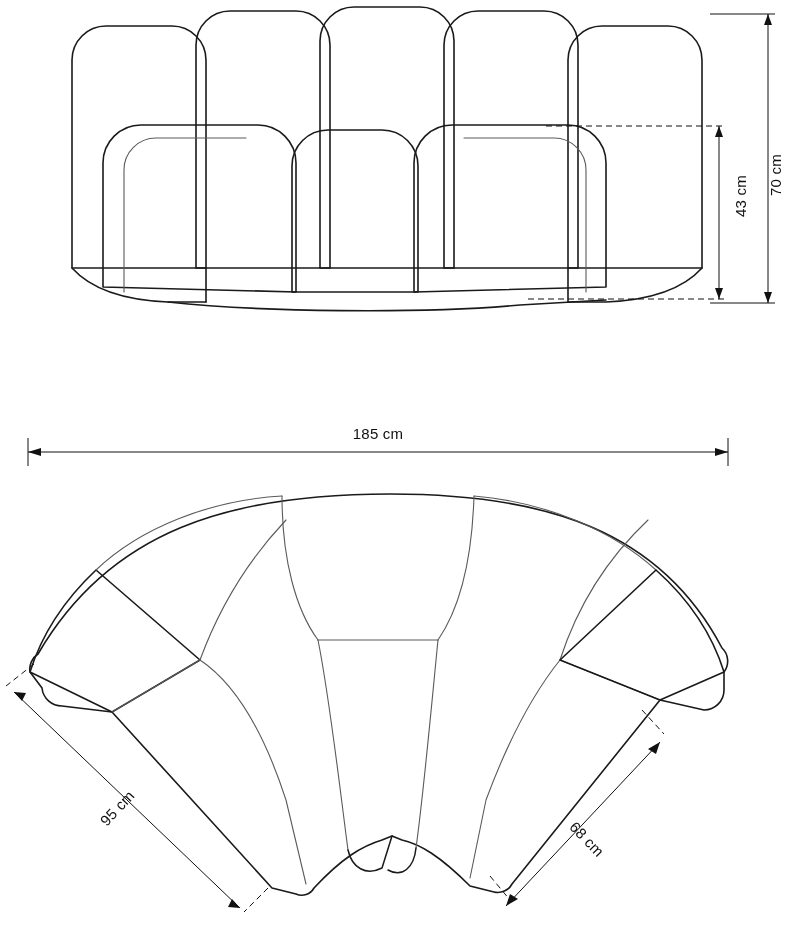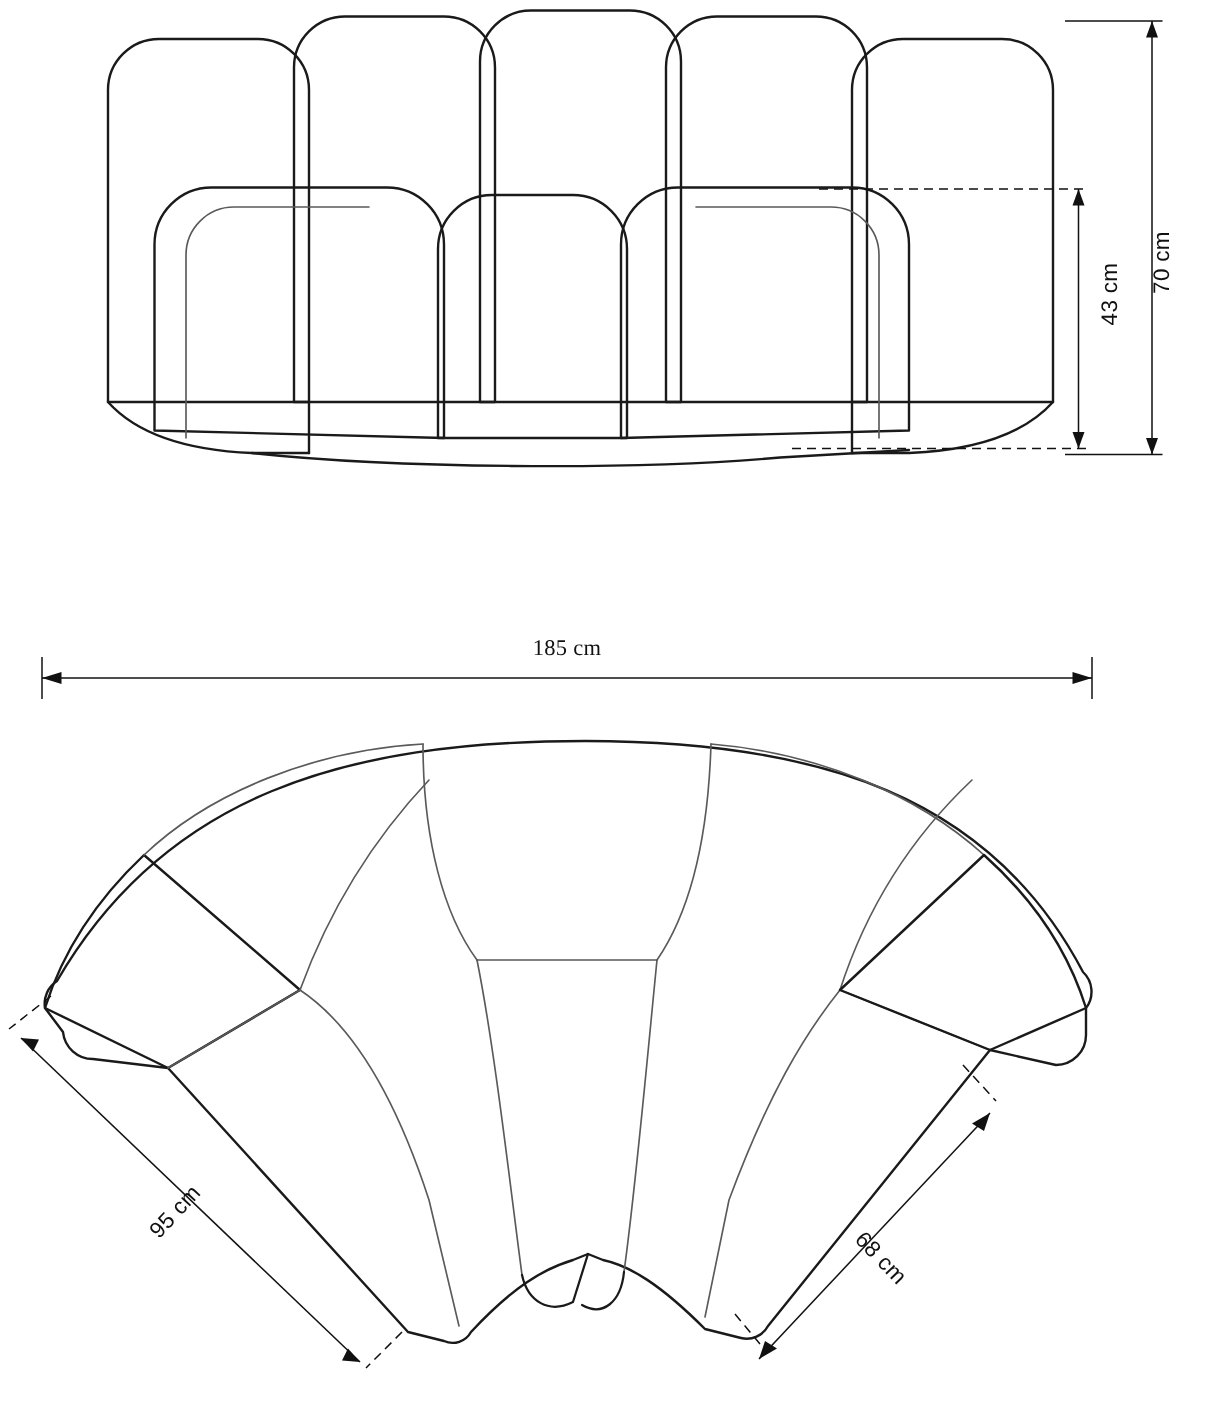--- a/index.html
+++ b/index.html
@@ -42,21 +42,20 @@
   }
   #label-43 {
     left: 740px;
     top: 196px;
     transform: translate(-50%, -50%) rotate(-90deg);
   }
   #label-185 {
     left: 378px;
     top: 433px;
     transform: translate(-50%, -50%);
-    font-family: Liberation Serif, serif;
   }
   #label-95 {
     left: 117px;
     top: 808px;
     transform: translate(-50%, -50%) rotate(-47deg);
   }
   #label-68 {
     left: 587px;
     top: 839px;
     transform: translate(-50%, -50%) rotate(46deg);

